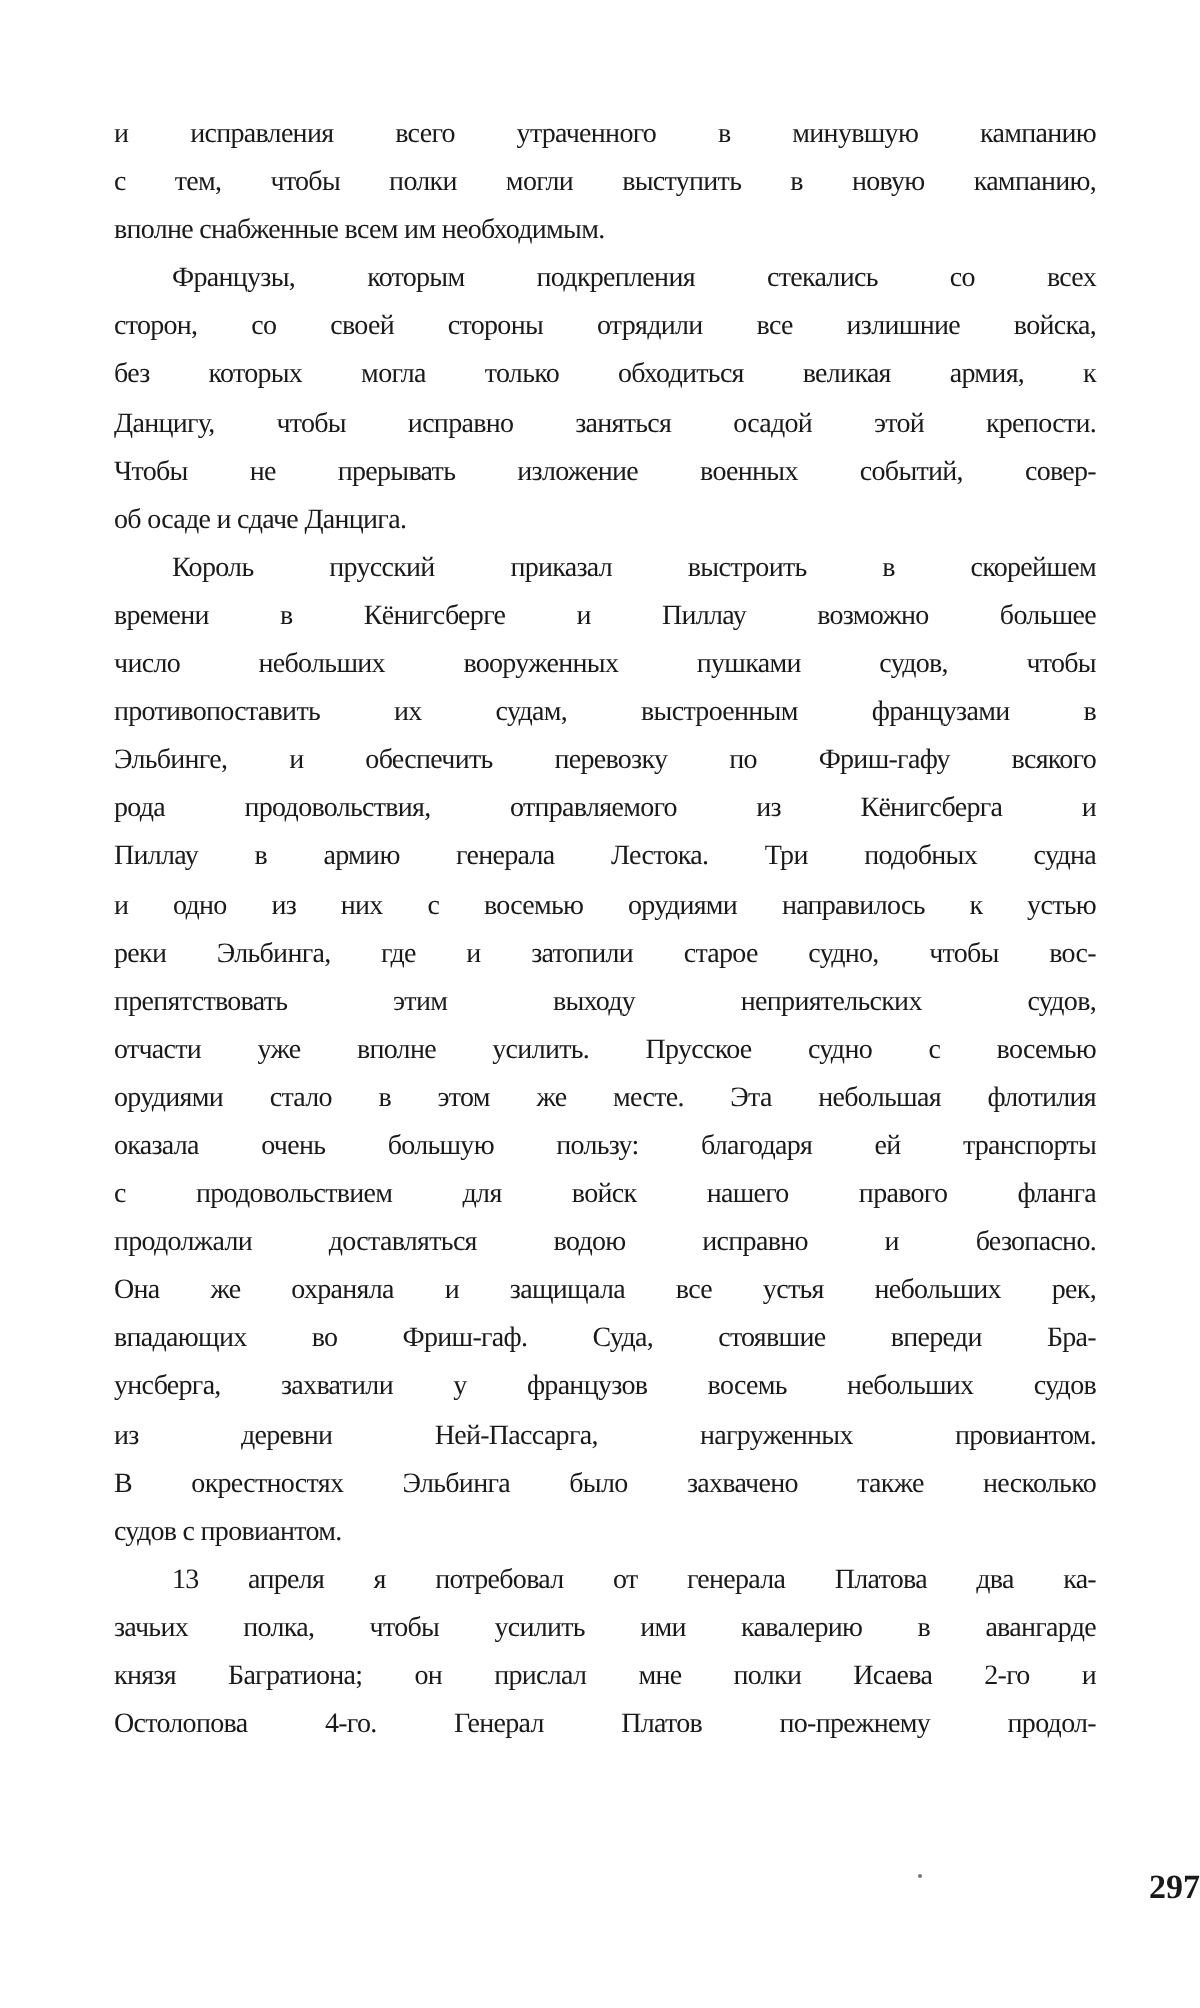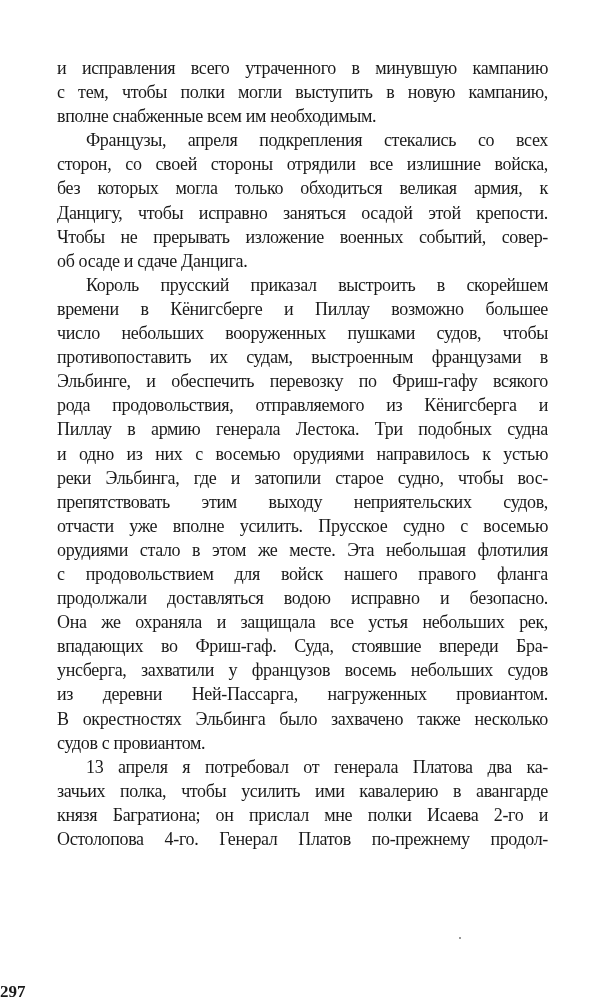--- a/index.html
+++ b/index.html
@@ -18,80 +18,80 @@
     .page {
       position: absolute;
       left: 57px;
       top: 56px;
       width: 491px;
     }
     .line {
       display: block;
       height: 24.1px;
       line-height: 24.1px;
-      font-size: 18px;
+      font-size: 14px;
       white-space: nowrap;
       text-align: justify;
       text-align-last: justify;
       letter-spacing: -0.35px;
       overflow: visible;
     }
     .line.last {
       text-align-last: left;
     }
     .line.indent {
       padding-left: 29px;
     }
     .page-number {
       position: absolute;
       left: 0;
       width: 600px;
       top: 934px;
-      text-align: left;
+      text-align: right;
       font-size: 17px;
       font-weight: bold;
       font-family: "Liberation Serif", "DejaVu Serif", serif;
       color: #1a1a1a;
-      margin-top: 48px;
     }
     .speck {
       position: absolute;
       left: 459px;
       top: 937px;
       width: 2px;
       height: 2px;
       background: #777;
       border-radius: 1px;
     }
   </style>
 </head>
 <body>
 
 <div class="page" id="page-body">
     <span class="line">и исправления всего утраченного в минувшую кампанию</span>
     <span class="line">с тем, чтобы полки могли выступить в новую кампанию,</span>
     <span class="line last">вполне снабженные всем им необходимым.</span>
-    <span class="line indent">Французы, апреля подкрепления стекались со всех</span>
+    <span class="line indent">Французы, которым подкрепления стекались со всех</span>
     <span class="line">сторон, со своей стороны отрядили все излишние войска,</span>
     <span class="line">без которых могла только обходиться великая армия, к</span>
     <span class="line">Данцигу, чтобы исправно заняться осадой этой крепости.</span>
     <span class="line">Чтобы не прерывать изложение военных событий, совер-</span>
     <span class="line last">об осаде и сдаче Данцига.</span>
     <span class="line indent">Король прусский приказал выстроить в скорейшем</span>
     <span class="line">времени в Кёнигсберге и Пиллау возможно большее</span>
     <span class="line">число небольших вооруженных пушками судов, чтобы</span>
     <span class="line">противопоставить их судам, выстроенным французами в</span>
     <span class="line">Эльбинге, и обеспечить перевозку по Фриш-гафу всякого</span>
     <span class="line">рода продовольствия, отправляемого из Кёнигсберга и</span>
     <span class="line">Пиллау в армию генерала Лестока. Три подобных судна</span>
     <span class="line">и одно из них с восемью орудиями направилось к устью</span>
     <span class="line">реки Эльбинга, где и затопили старое судно, чтобы вос-</span>
     <span class="line">препятствовать этим выходу неприятельских судов,</span>
     <span class="line">отчасти уже вполне усилить. Прусское судно с восемью</span>
     <span class="line">орудиями стало в этом же месте. Эта небольшая флотилия</span>
+    <span class="line">оказала очень большую пользу: благодаря ей транспорты</span>
     <span class="line">с продовольствием для войск нашего правого фланга</span>
     <span class="line">продолжали доставляться водою исправно и безопасно.</span>
     <span class="line">Она же охраняла и защищала все устья небольших рек,</span>
     <span class="line">впадающих во Фриш-гаф. Суда, стоявшие впереди Бра-</span>
     <span class="line">унсберга, захватили у французов восемь небольших судов</span>
     <span class="line">из деревни Ней-Пассарга, нагруженных провиантом.</span>
     <span class="line">В окрестностях Эльбинга было захвачено также несколько</span>
     <span class="line last">судов с провиантом.</span>
     <span class="line indent">13 апреля я потребовал от генерала Платова два ка-</span>
     <span class="line">зачьих полка, чтобы усилить ими кавалерию в авангарде</span>

